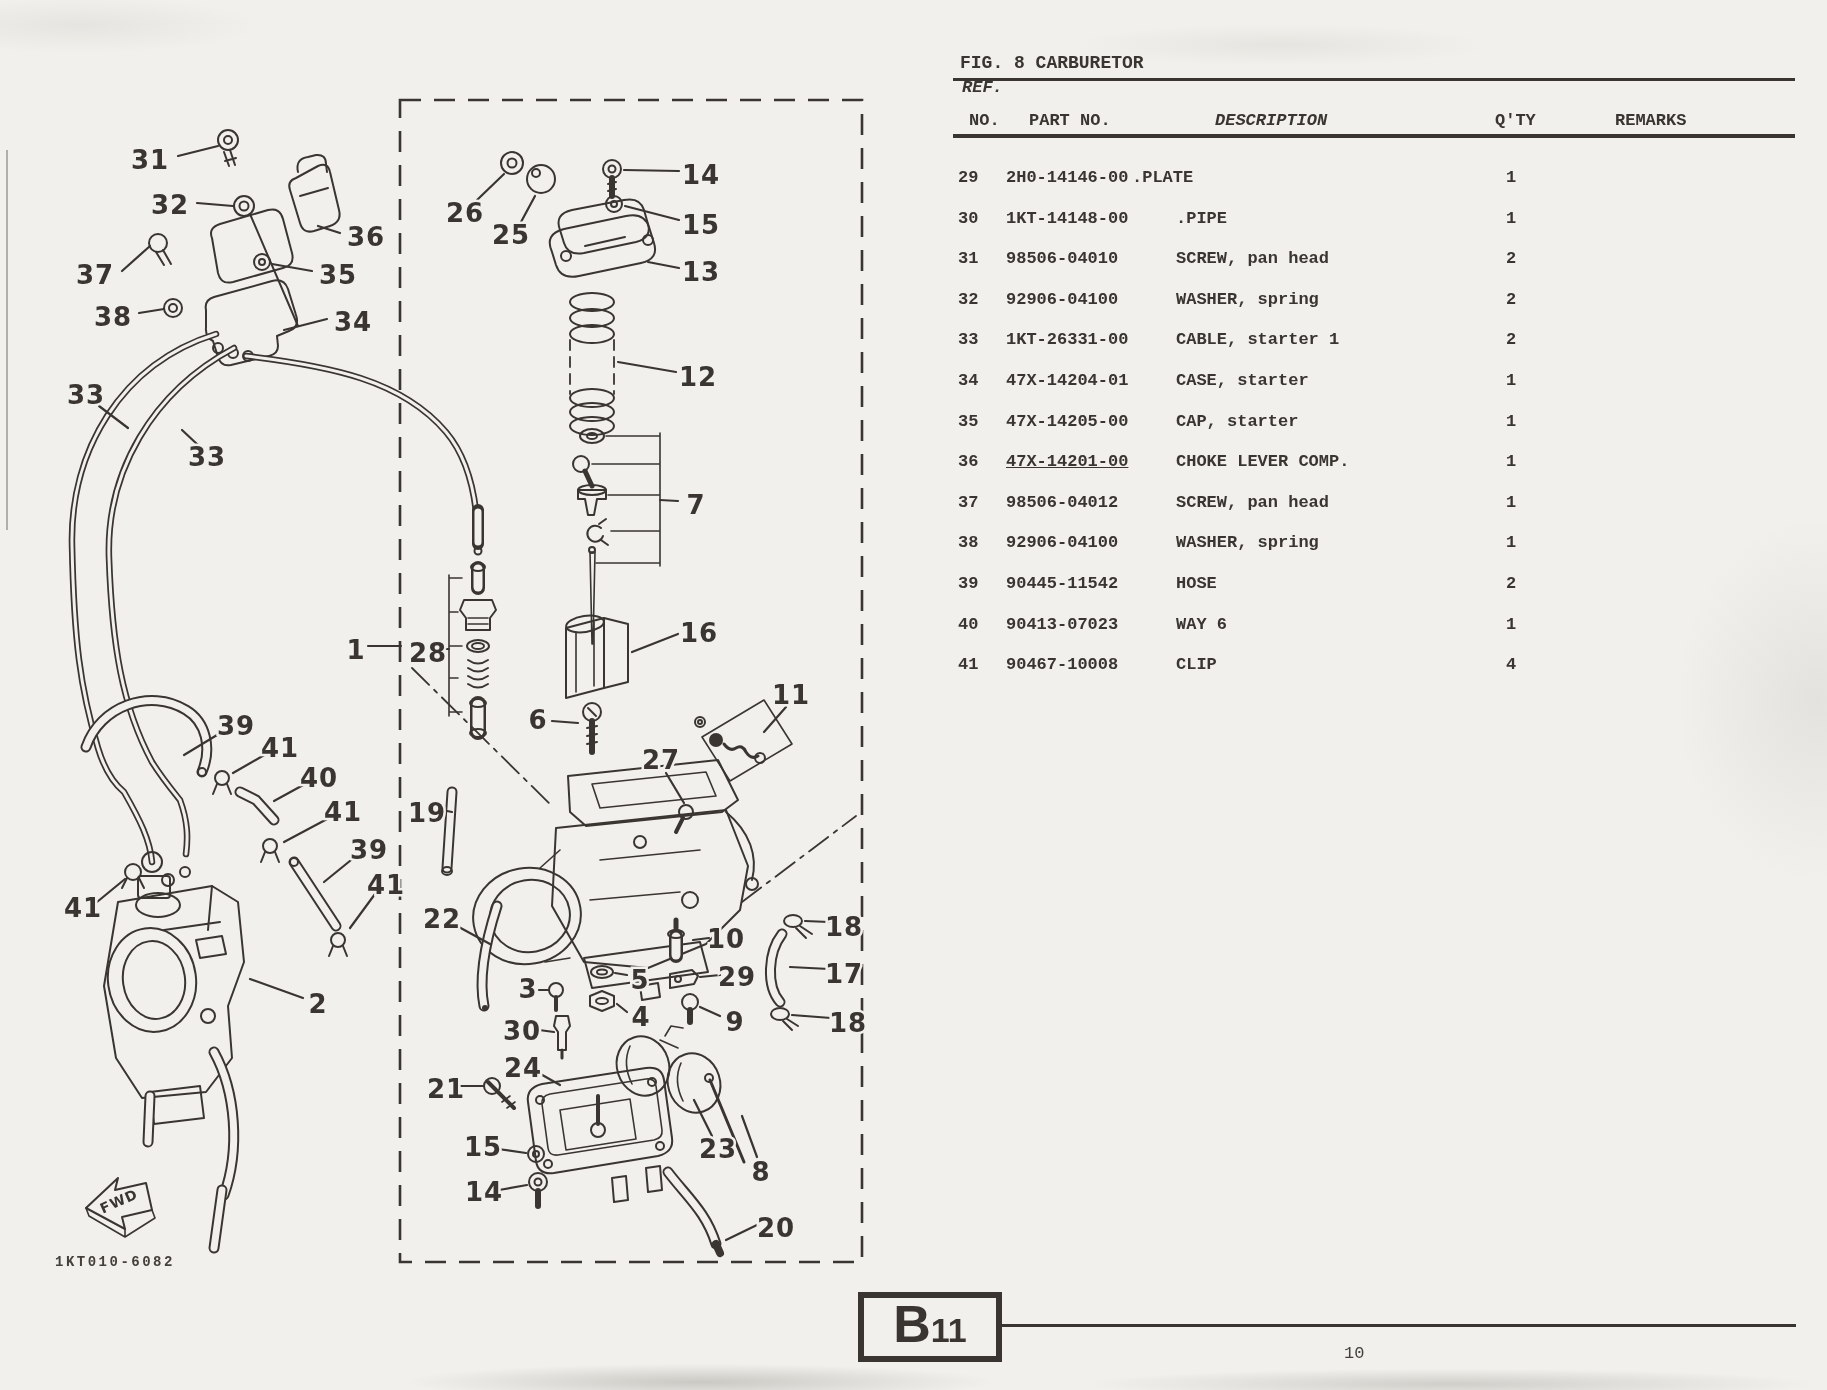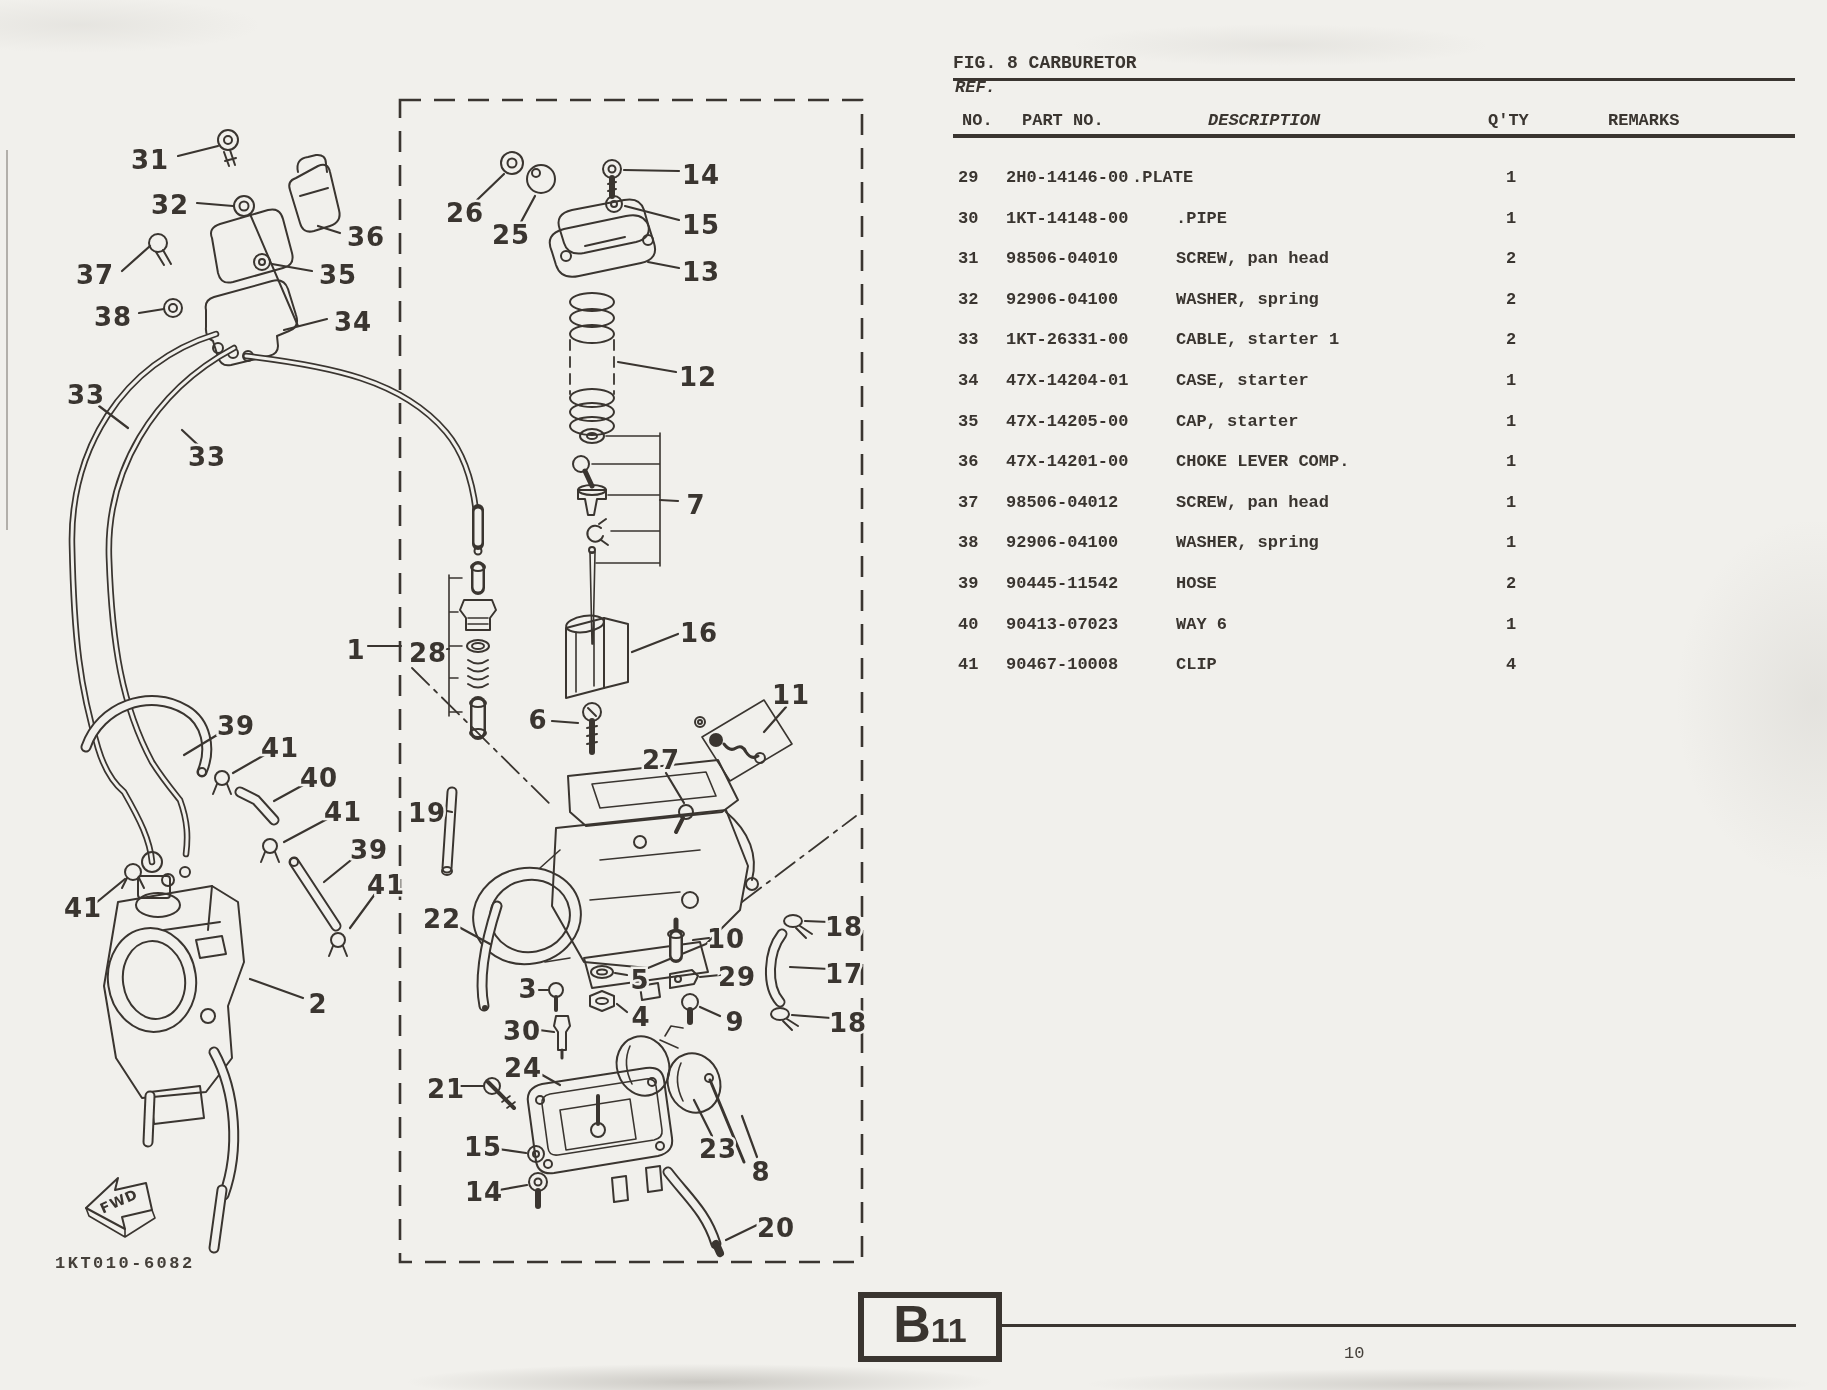--- a/index.html
+++ b/index.html
@@ -24,32 +24,32 @@
   .ti{stroke:var(--paper);stroke-width:7;fill:none;stroke-linecap:round;}
   .co{stroke:var(--ink);stroke-width:6.5;fill:none;stroke-linecap:round;}
   .ci{stroke:var(--paper);stroke-width:3;fill:none;stroke-linecap:round;}
   .dashbox{stroke:var(--ink);stroke-width:2.6;fill:none;stroke-dasharray:21 13;}
   .dashdot{stroke:var(--ink);stroke-width:1.8;fill:none;stroke-dasharray:24 7 4 7;}
   .dashv{stroke:var(--ink);stroke-width:1.8;fill:none;stroke-dasharray:10 7;}
   .fillink{fill:var(--ink);stroke:none;}
   .callout{font:bold 26px "DejaVu Sans",sans-serif;fill:var(--ink);text-anchor:middle;
            dominant-baseline:central;letter-spacing:1px;paint-order:stroke;stroke:var(--paper);stroke-width:5px;}
   .leader{stroke:var(--ink);stroke-width:2.2;stroke-linecap:round;}
-  .t{position:absolute;font-weight:bold;white-space:pre;color:var(--ink);}
+  .t{position:absolute;font-weight:bold;white-space:pre;color:var(--ink);margin-left:7px;}
   .title{font-size:18px;}
   .hdr{font-size:17px;}
   .rule{position:absolute;background:var(--ink);}
   .row{position:absolute;left:0;width:1827px;height:22px;}
   .cell{position:absolute;font-size:17px;font-weight:bold;white-space:pre;color:var(--ink);}
   .badge{position:absolute;left:858px;top:1292px;width:132px;height:58px;border:6px solid var(--ink);
          background:var(--paper);display:flex;align-items:center;justify-content:center;}
   .badge-text{display:block;font-family:"Liberation Sans",sans-serif;font-weight:bold;font-size:34px;line-height:56px;color:var(--ink);}
   .badge-text::first-letter{font-size:52px;}
   .pageno{position:absolute;left:1344px;top:1344px;font-size:17px;font-weight:normal;color:var(--ink2);}
-  .drawno{position:absolute;left:55px;top:1254px;font-size:17px;font-weight:bold;letter-spacing:2.5px;color:var(--ink2);}
+  .drawno{position:absolute;left:55px;top:1254px;font-size:14px;font-weight:bold;letter-spacing:2.5px;color:var(--ink2);}
   .fwd{position:absolute;left:99px;top:1193px;font-family:"DejaVu Sans",sans-serif;font-weight:bold;
        font-size:14px;color:var(--ink);transform:rotate(-24deg);letter-spacing:1px;}
 </style>
 </head>
 <body>
 
 <div class="page" style="--ink: #3a3530; --paper: #f1f0ec;">
   <div class="edge-left"></div>
 
   <svg class="diagram" viewBox="0 0 1827 1390">
@@ -467,21 +467,21 @@
         <span class="cell" style="left: 1506px;">1</span>
       </div>
       <div class="row" style="top: 411.6px;">
         <span class="cell" style="left: 958px;">35</span>
         <span class="cell" style="left: 1006px;">47X-14205-00</span>
         <span class="cell" style="left: 1176px;">CAP, starter</span>
         <span class="cell" style="left: 1506px;">1</span>
       </div>
       <div class="row" style="top: 452.2px;">
         <span class="cell" style="left: 958px;">36</span>
-        <span class="cell" style="left: 1006px;">47X-14201-00</span>
+        <span class="cell" style="left: 1006px; text-decoration: underline;">47X-14201-00</span>
         <span class="cell" style="left: 1176px;">CHOKE LEVER COMP.</span>
         <span class="cell" style="left: 1506px;">1</span>
       </div>
       <div class="row" style="top: 492.8px;">
         <span class="cell" style="left: 958px;">37</span>
         <span class="cell" style="left: 1006px; text-align: right;">98506-04012</span>
         <span class="cell" style="left: 1176px;">SCREW, pan head</span>
         <span class="cell" style="left: 1506px;">1</span>
       </div>
       <div class="row" style="top: 533.4px;">

